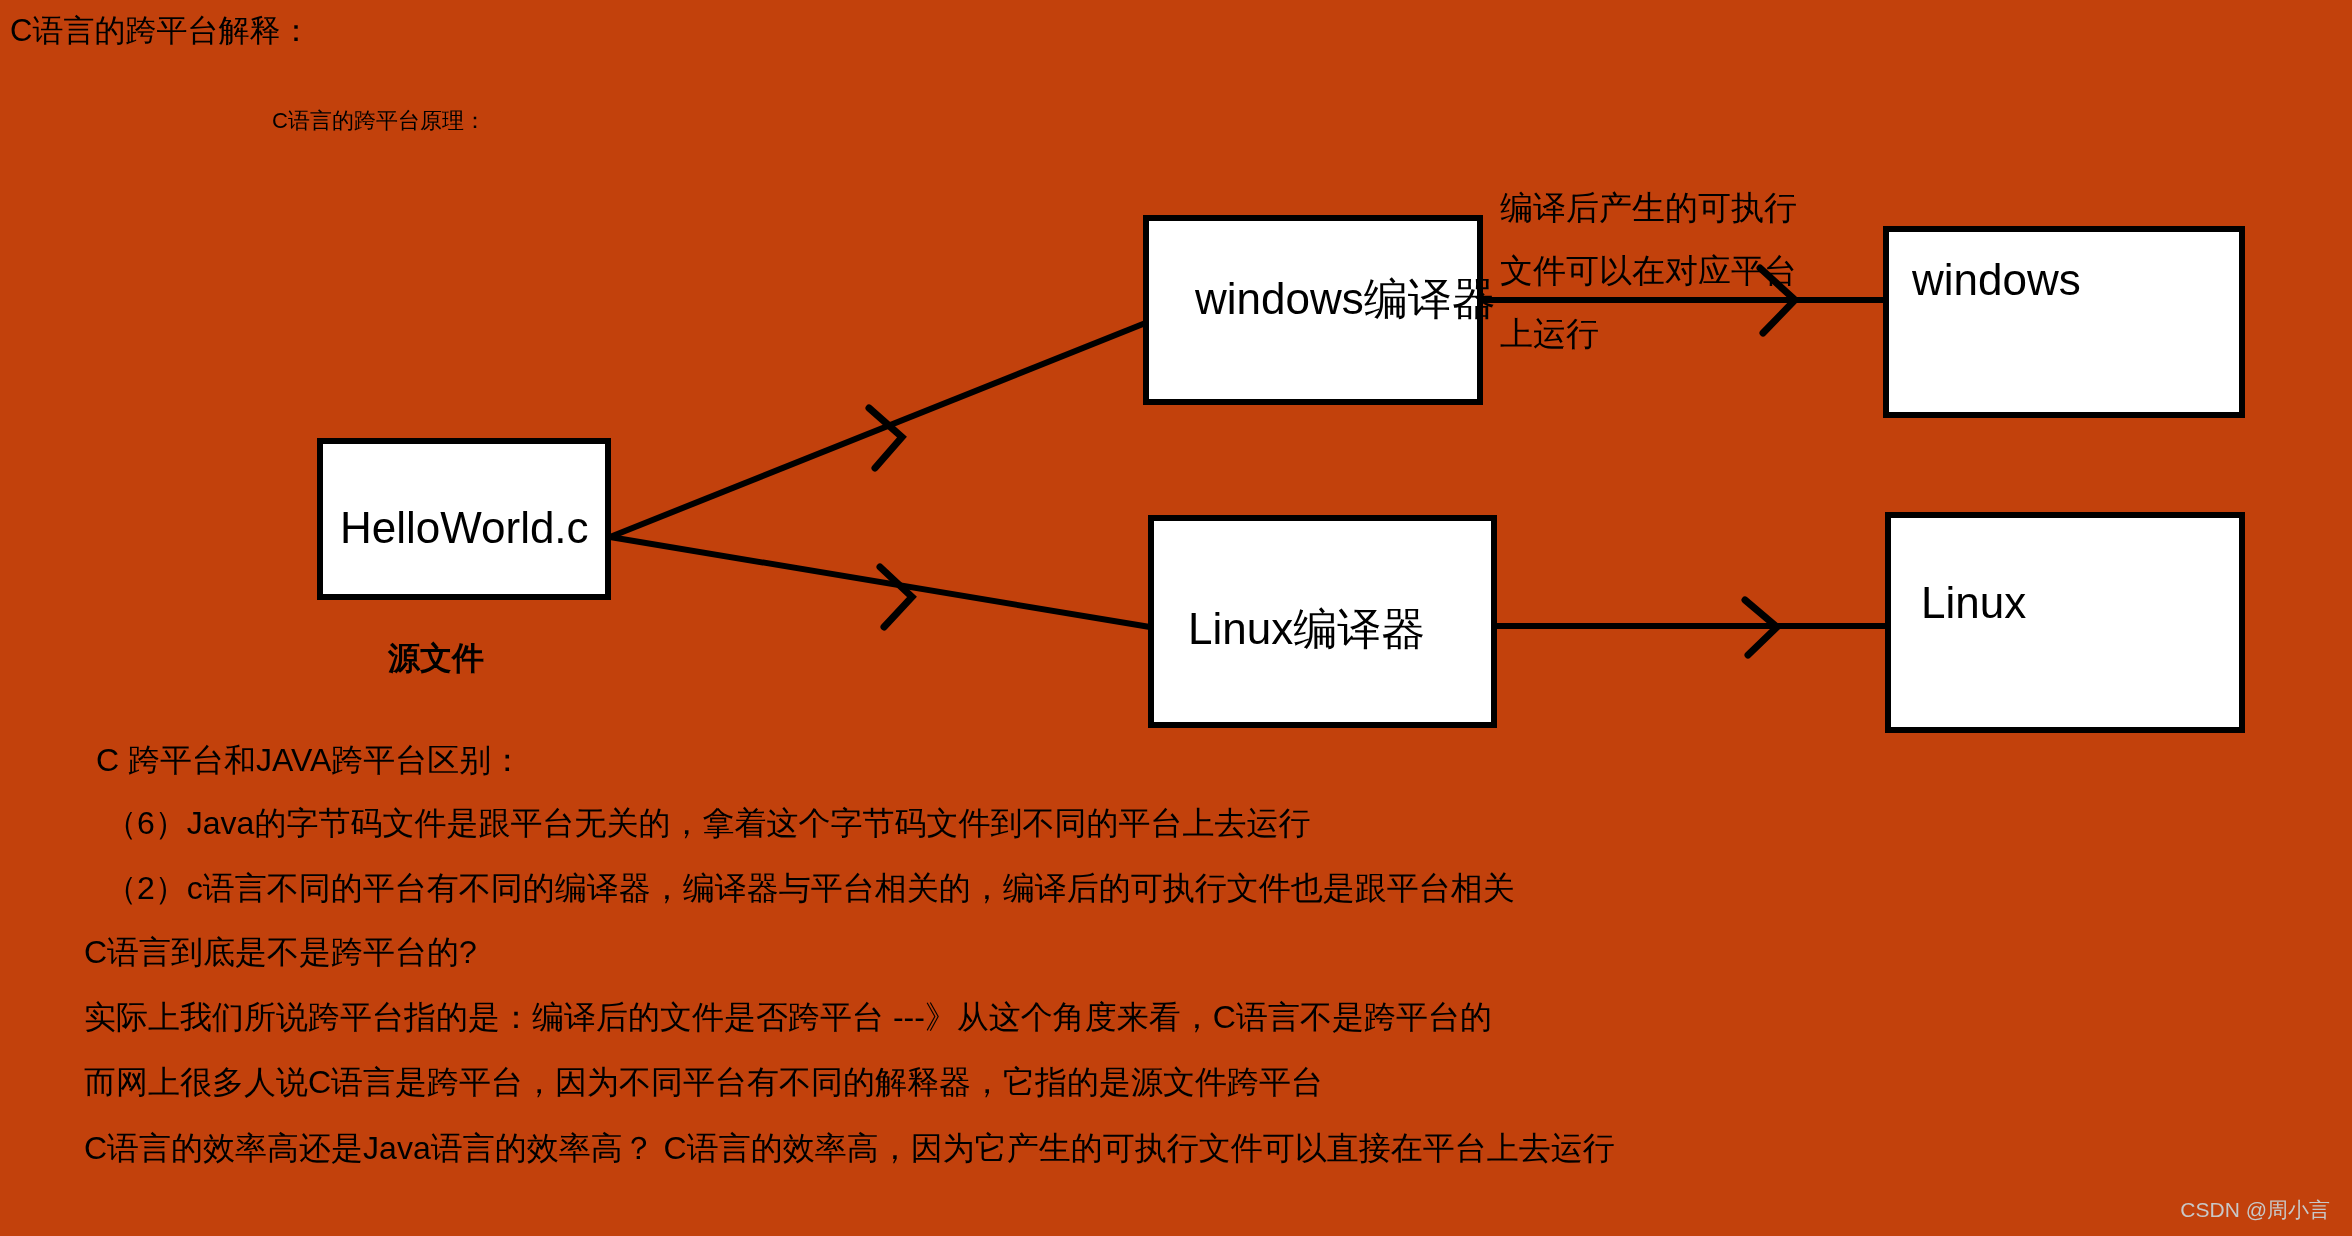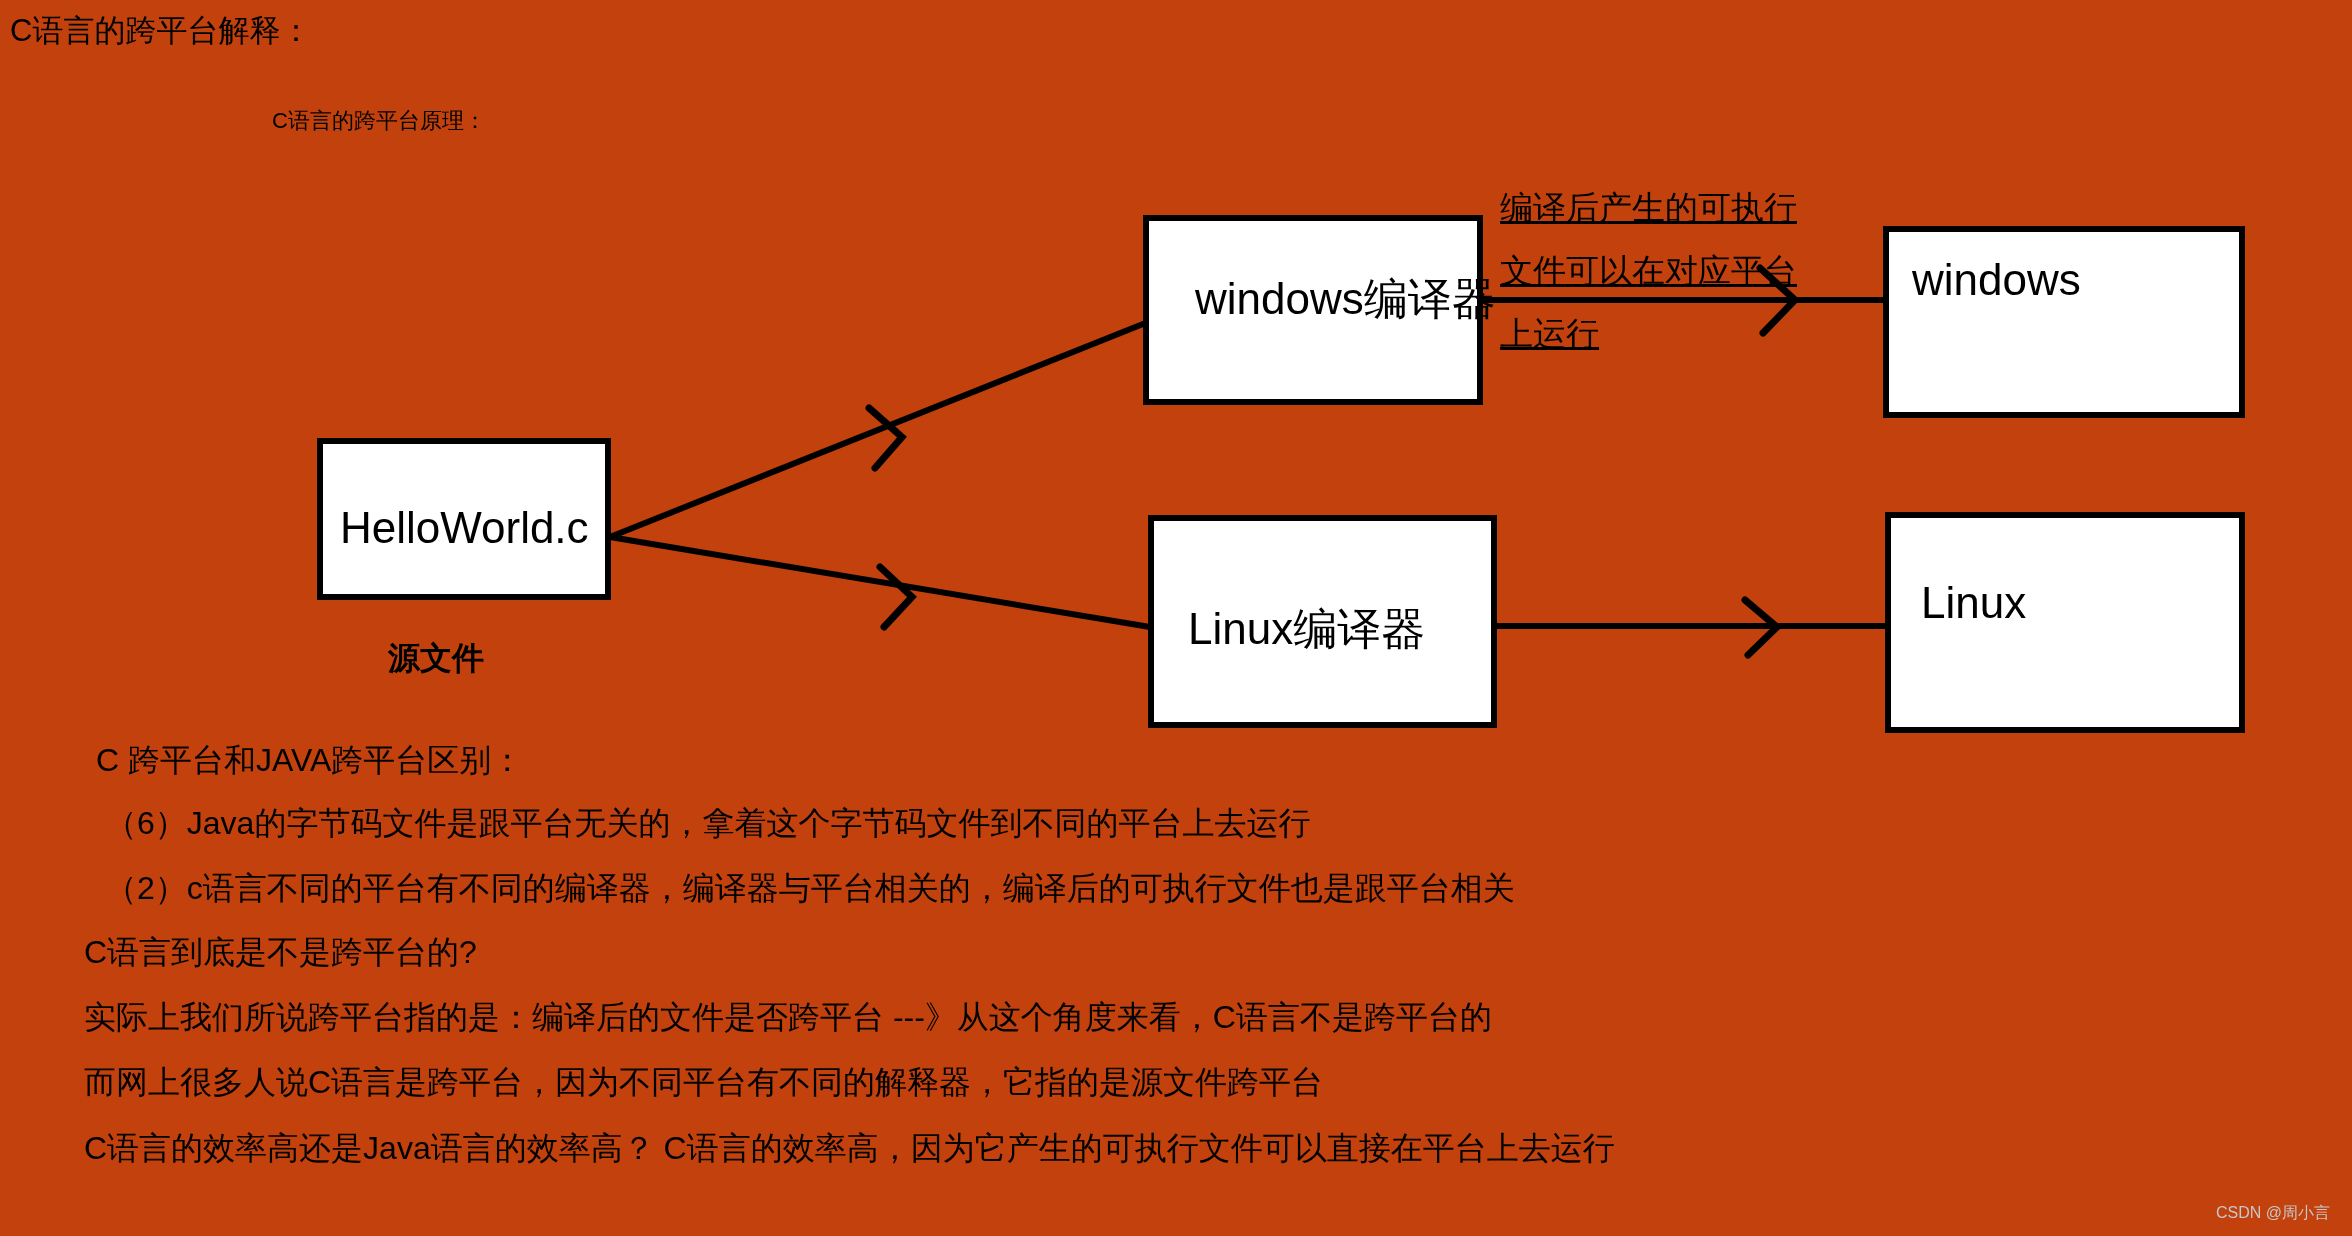--- a/index.html
+++ b/index.html
@@ -62,37 +62,36 @@
   .caption-label {
     position: absolute;
     font-size: 32px;
     white-space: nowrap;
   }
   .edge-note {
     position: absolute;
     font-size: 33px;
     line-height: 63px;
     white-space: nowrap;
-    text-decoration: underline;
   }
 
   
   .body-line {
     position: absolute;
     font-size: 32px;
     white-space: nowrap;
     line-height: 1.25;
   }
 
   
   .watermark {
     position: absolute;
     right: 22px;
     bottom: 12px;
-    font-size: 16px;
+    font-size: 21px;
     color: #c8c8c8;
     white-space: nowrap;
   }
 </style>
 </head>
 <body>
 
 <div id="page">
 
   <div class="heading-main">C语言的跨平台解释：</div>

